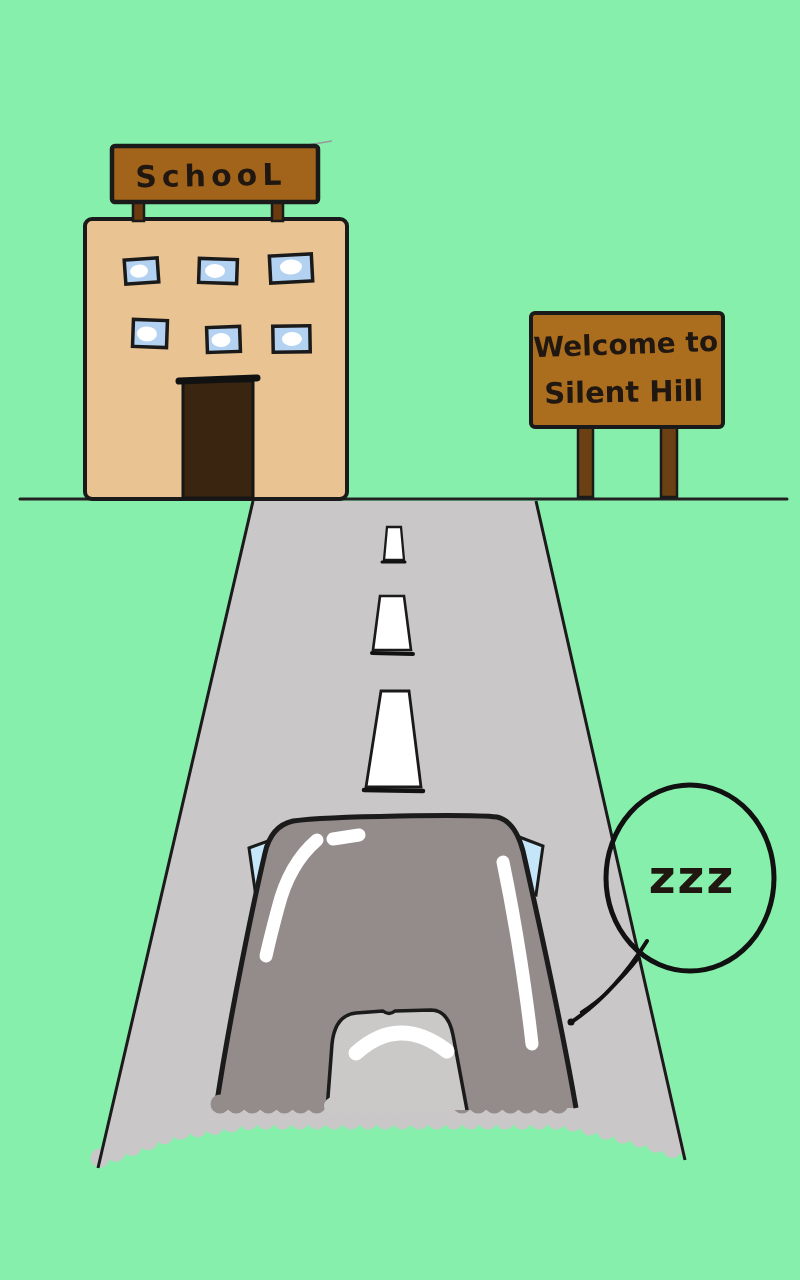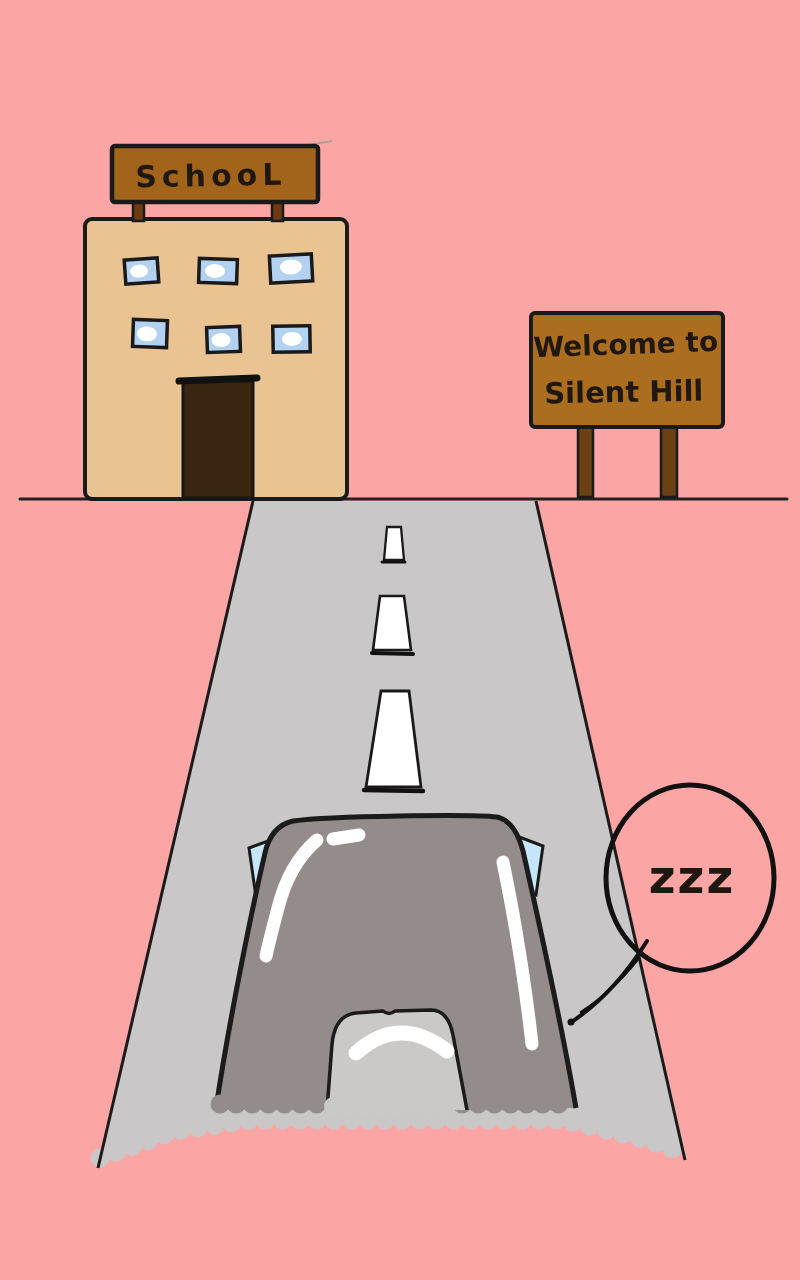--- a/index.html
+++ b/index.html
@@ -1,19 +1,19 @@
 <!DOCTYPE html>
 <html><head>
 <meta charset="utf-8">
 <style>
   html,body{margin:0;padding:0;background:#ffffff;}
   .canvas{
     position:relative;
     width:800px;height:1280px;
-    background:#fca5a5;
+    background:#86efac;
     overflow:hidden;
     font-family:"DejaVu Sans", sans-serif;
   }
   svg{display:block;}
   text{font-family:"DejaVu Sans", sans-serif; fill:#1f1710;}
   .hand{font-weight:600;}
 </style>
 </head>
 <body>
 

